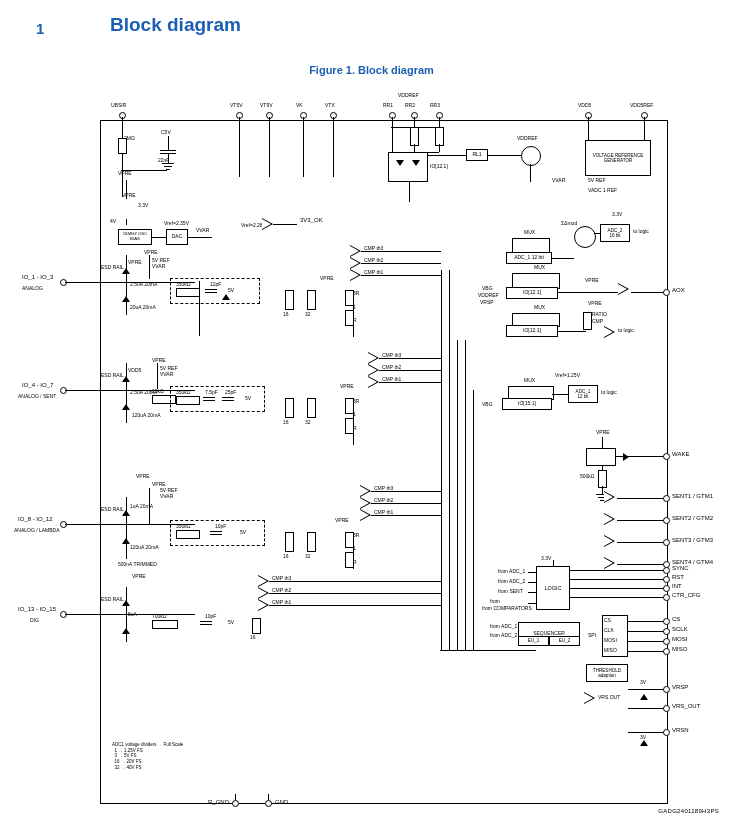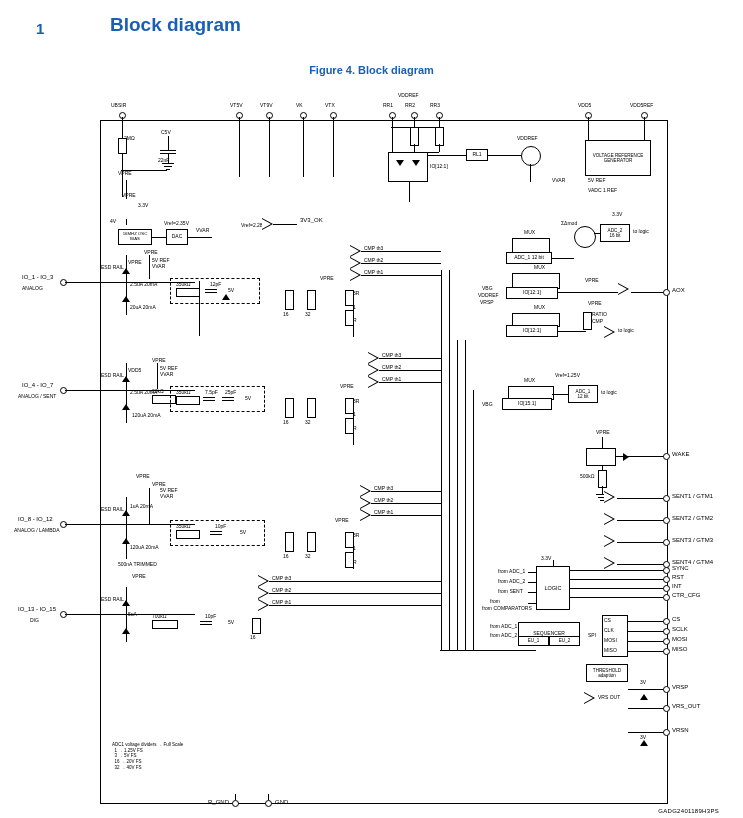--- a/index.html
+++ b/index.html
@@ -45,21 +45,21 @@
 </head>
 <body>
 
 <div class="page">
 
   <div class="hdr">
     <div class="num">1</div>
     <div class="ttl">Block diagram</div>
   </div>
   <div class="figcap">
-    <span class="b">Figure 4.</span>
+    <span class="b">Figure 1.</span>
     <span>Block diagram</span>
   </div>
 
   <div class="canvas">
 
     <div class="outer"></div>
 
     <div class="pin" style="left:119px;top:22px;"></div>
     <div class="lbl" style="left:111px;top:13px;">UBSIR</div>
     <div class="v" style="left:121.5px;top:27px;height:25px;"></div>

